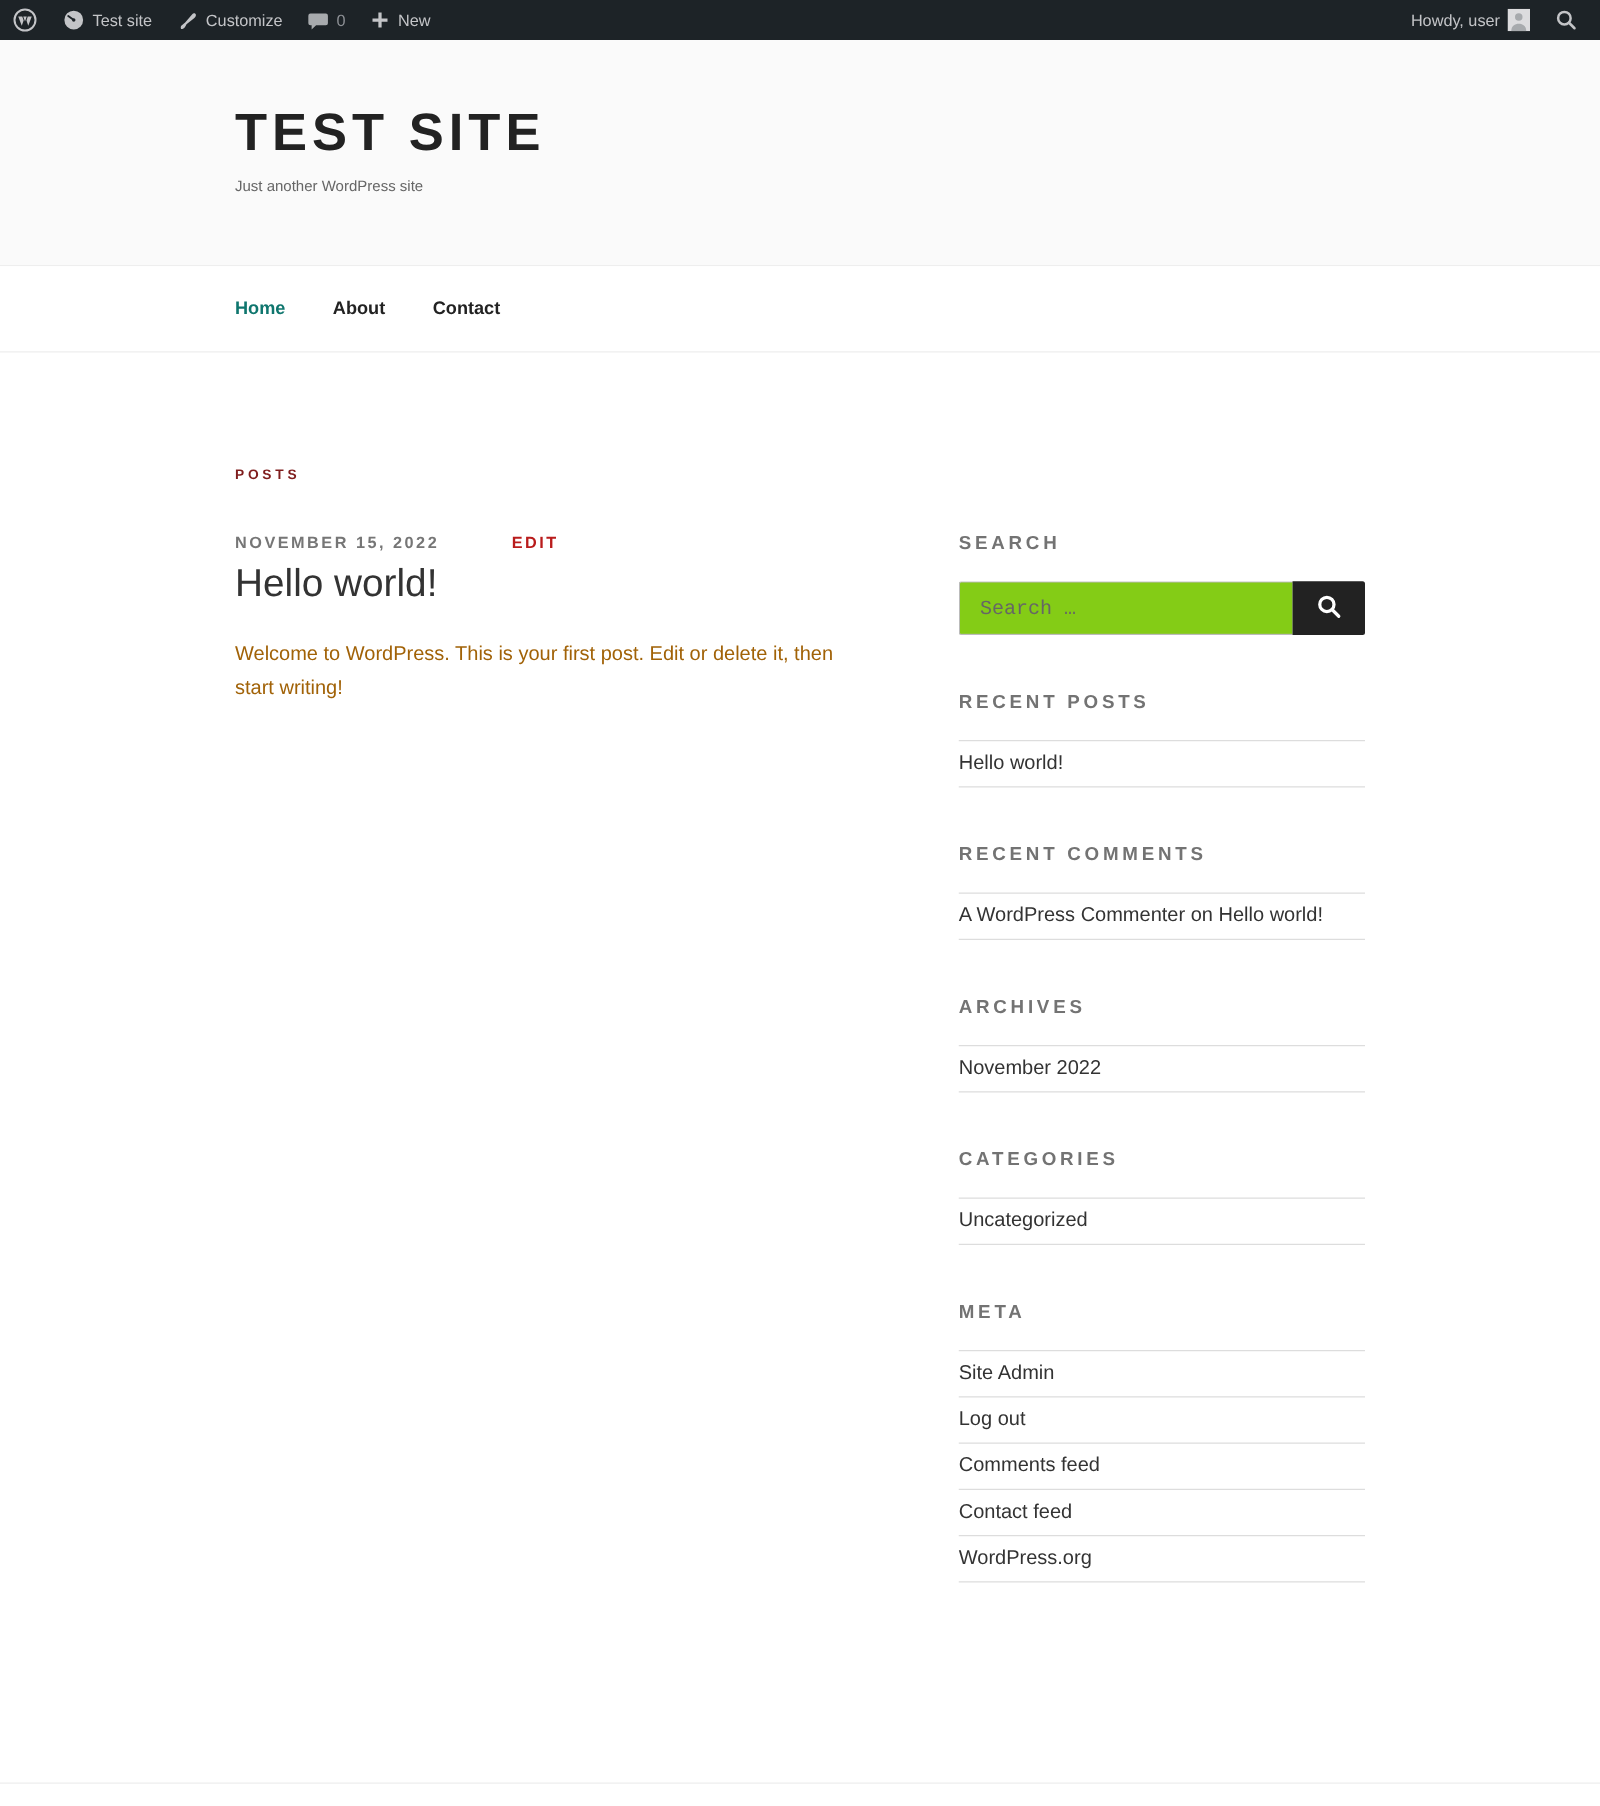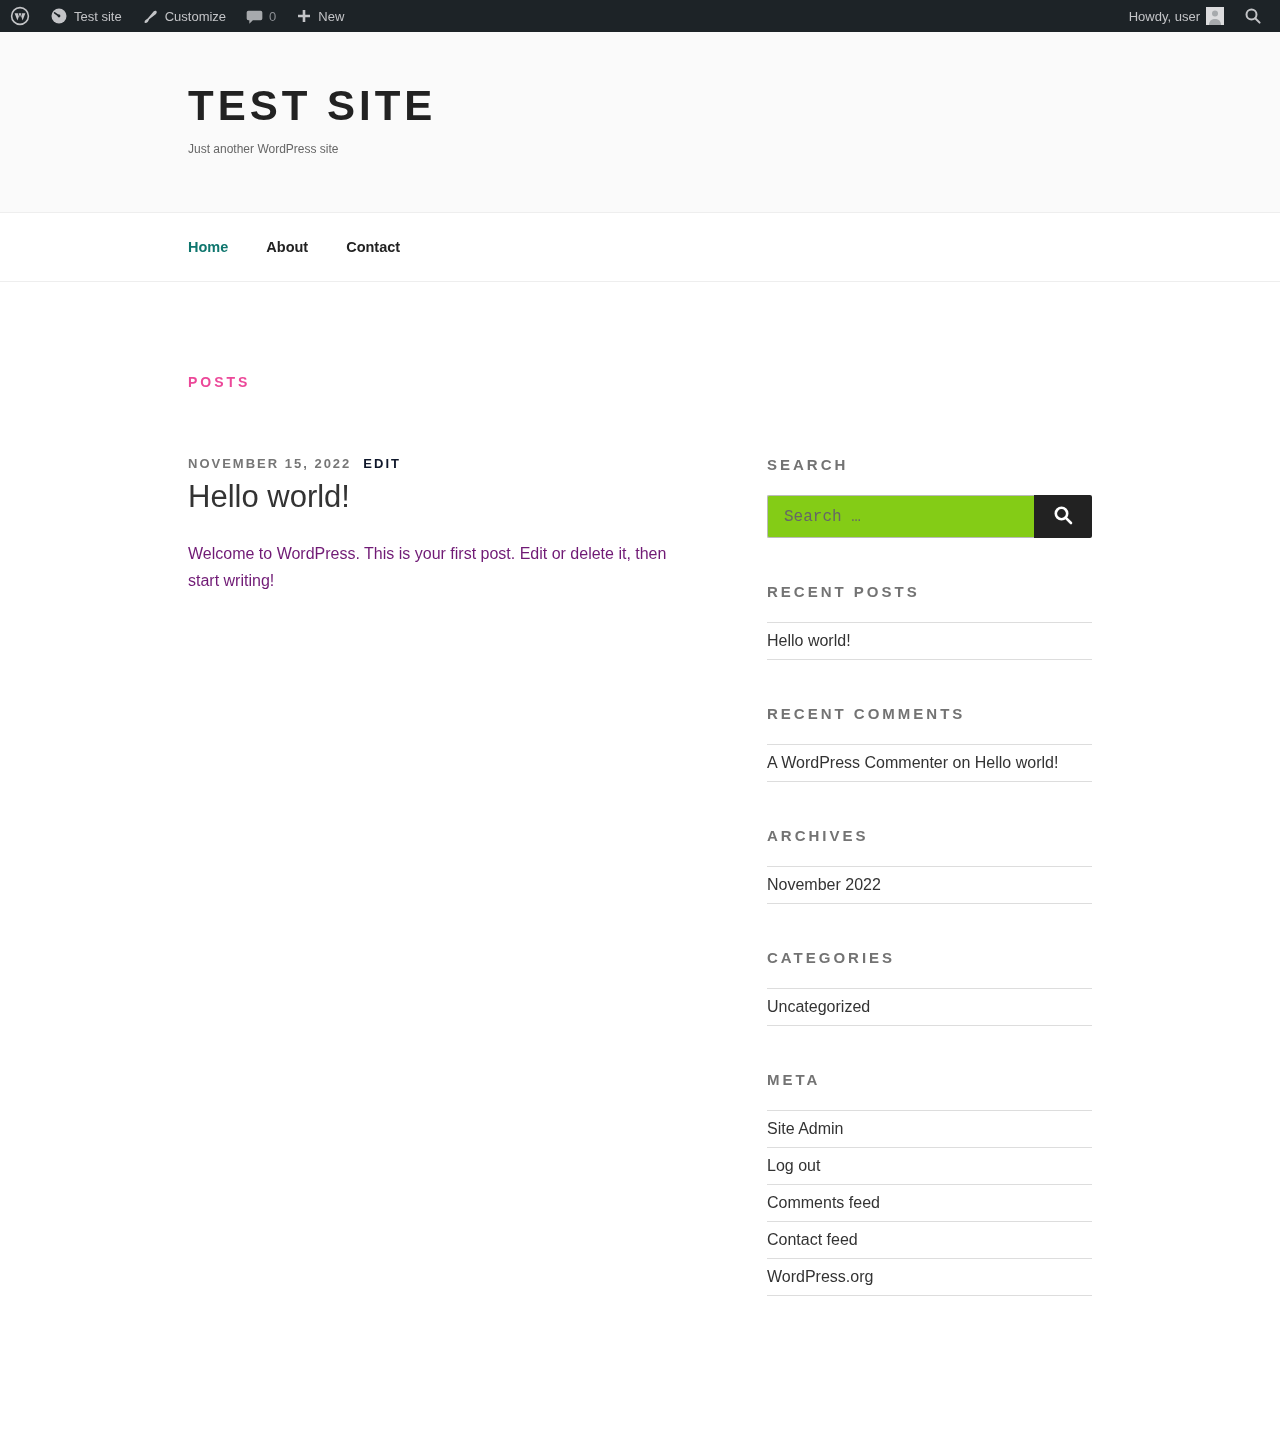--- a/index.html
+++ b/index.html
@@ -68,52 +68,52 @@
     font-size: 14.5px;
     font-weight: bold;
     color: #222222;
     text-decoration: none;
   }
   .nav-link.current { color: #0f766e; }
 
   
   .site-content { padding: 92px 0 115px; }
   .posts-header {
-    font-size: 14px;
+    font-size: 11px;
     font-weight: bold;
     letter-spacing: 3px;
-    color: #ec4899;
-    margin-bottom: 66px;
+    color: #7f1d1d;
+    margin-bottom: 40px;
   }
   .columns { display: flex; justify-content: space-between; }
   .main-col { width: 510px; }
   .sidebar { width: 325px; }
 
   .post-meta {
     display: flex;
     align-items: center;
-    gap: 12px;
+    gap: 28px;
     font-size: 13px;
     font-weight: bold;
     letter-spacing: 2px;
   }
   .post-date { color: #767676; text-decoration: none; }
-  .post-edit { color: #0f172a; text-decoration: none; }
+  .post-edit { color: #b91c1c; text-decoration: none; margin-left: 30px; }
   .post-title {
     margin-top: 8px;
     font-size: 31px;
     font-weight: 300;
     color: #333333;
   }
   .post-title a { color: inherit; text-decoration: none; }
   .post-body {
     margin-top: 26px;
     font-size: 16px;
     line-height: 1.66;
-    color: #701a75;
+    color: #a16207;
   }
 
   
   .widget { margin-bottom: 45px; }
   .widget-title {
     font-size: 15px;
     font-weight: bold;
     letter-spacing: 3px;
     color: #737373;
     margin-bottom: 22px;

